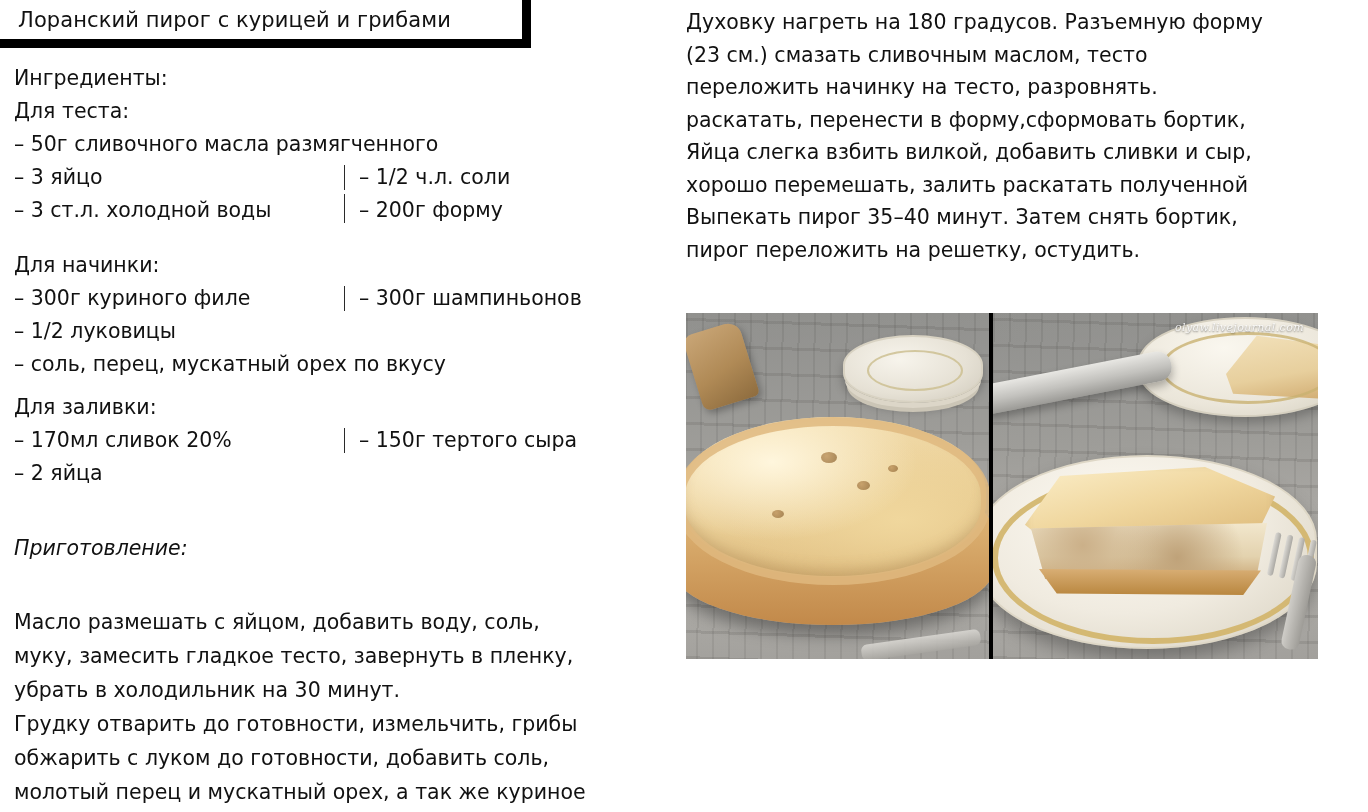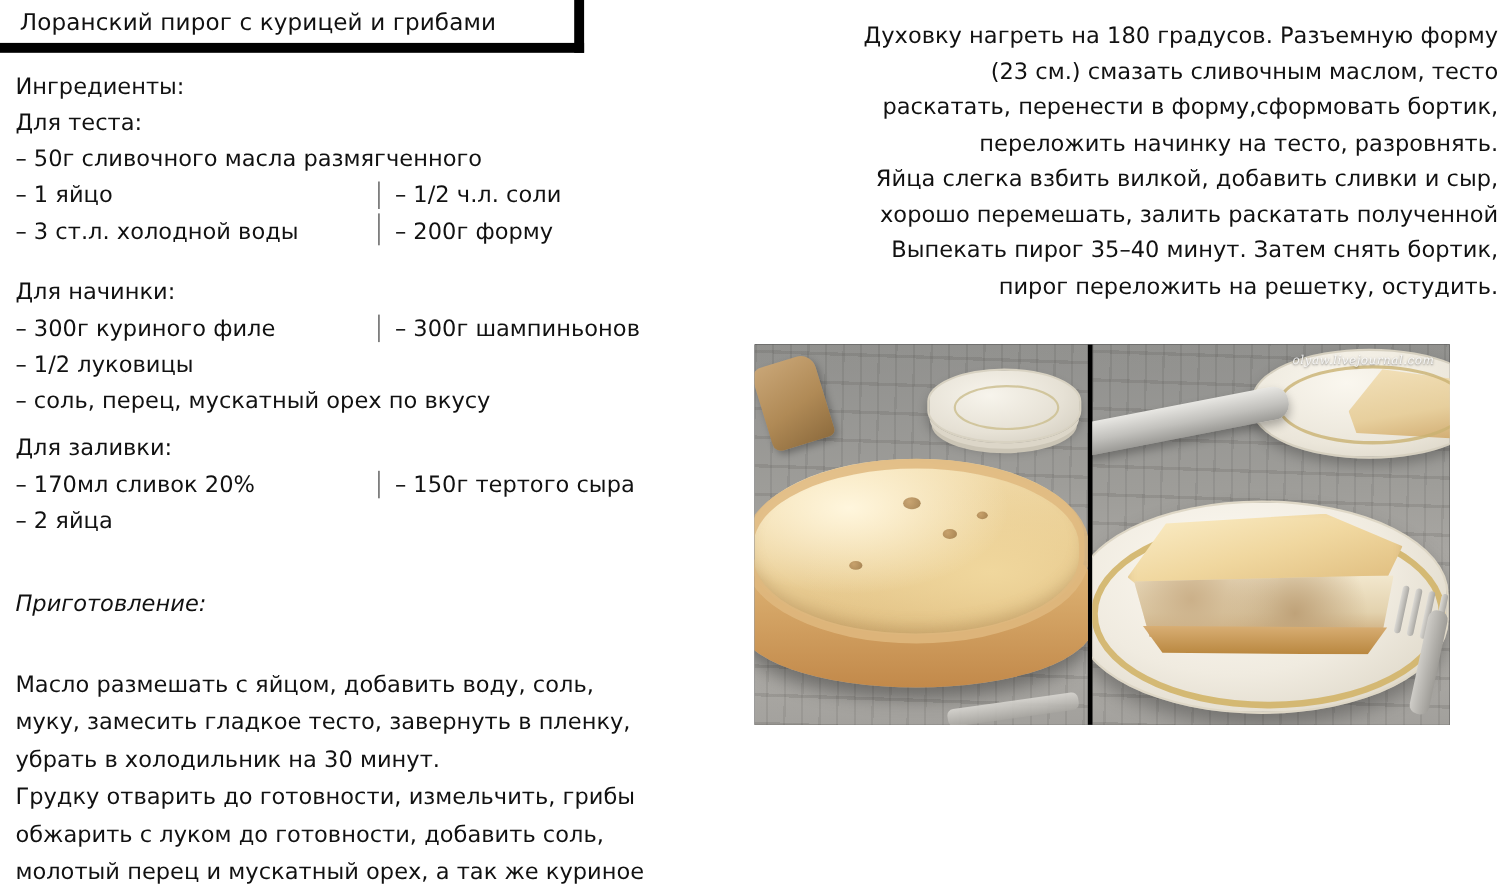--- a/index.html
+++ b/index.html
@@ -89,23 +89,22 @@
 
   .prep-body {
     line-height: 34px;
     font-size: 20.5px;
   }
 
   
   .right-col {
     position: absolute;
     left: 686px;
-    top: 16px;
+    top: 6px;
     width: 676px;
-    text-align: right;
   }
   .instructions {
     font-size: 20.5px;
     line-height: 32.5px;
     width: 676px;
   }
   .instructions p {
     margin: 0;
   }
 
@@ -387,21 +386,21 @@
 
     <div class="left-body">
 
       <div class="sect-head">Ингредиенты:</div>
 
       <div class="sect-head">Для теста:</div>
       <div class="line">– 50г сливочного масла размягченного</div>
 
       <div class="pair-stack">
         <div class="pair">
-          <div class="col-a">– 1 яйцо</div>
+          <div class="col-a">– 3 яйцо</div>
           <div class="divider"></div>
           <div class="col-b">– 1/2 ч.л. соли</div>
         </div>
         <div class="pair">
           <div class="col-a">– 3 ст.л. холодной воды</div>
           <div class="divider"></div>
           <div class="col-b">– 200г форму</div>
         </div>
       </div>
 
@@ -441,22 +440,22 @@
         <div class="line">молотый перец и мускатный орех, а так же куриное</div>
         <div class="line">филе, все перемешать, выключить огонь.</div>
       </div>
     </div>
   </div>
 
   <div class="right-col">
     <div class="instructions">
       <p>Духовку нагреть на 180 градусов. Разъемную форму</p>
       <p>(23 см.) смазать сливочным маслом, тесто</p>
+      <p>переложить начинку на тесто, разровнять.</p>
       <p>раскатать, перенести в форму,сформовать бортик,</p>
-      <p>переложить начинку на тесто, разровнять.</p>
       <p>Яйца слегка взбить вилкой, добавить сливки и сыр,</p>
       <p>хорошо перемешать, залить раскатать полученной</p>
       <p>Выпекать пирог 35–40 минут. Затем снять бортик,</p>
       <p>пирог переложить на решетку, остудить.</p>
     </div>
   </div>
 
   <div class="photos">
 
     <div class="photo left-photo">

